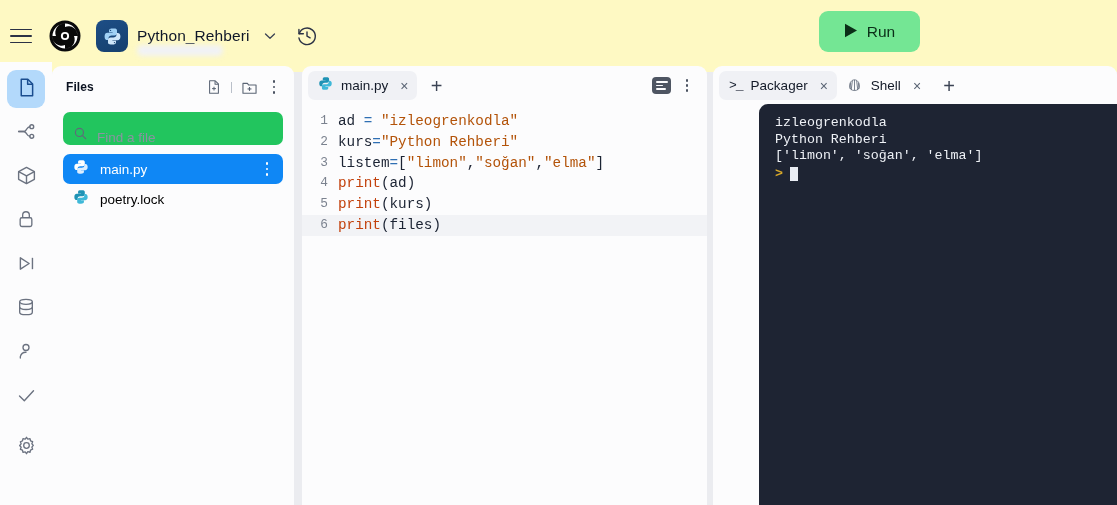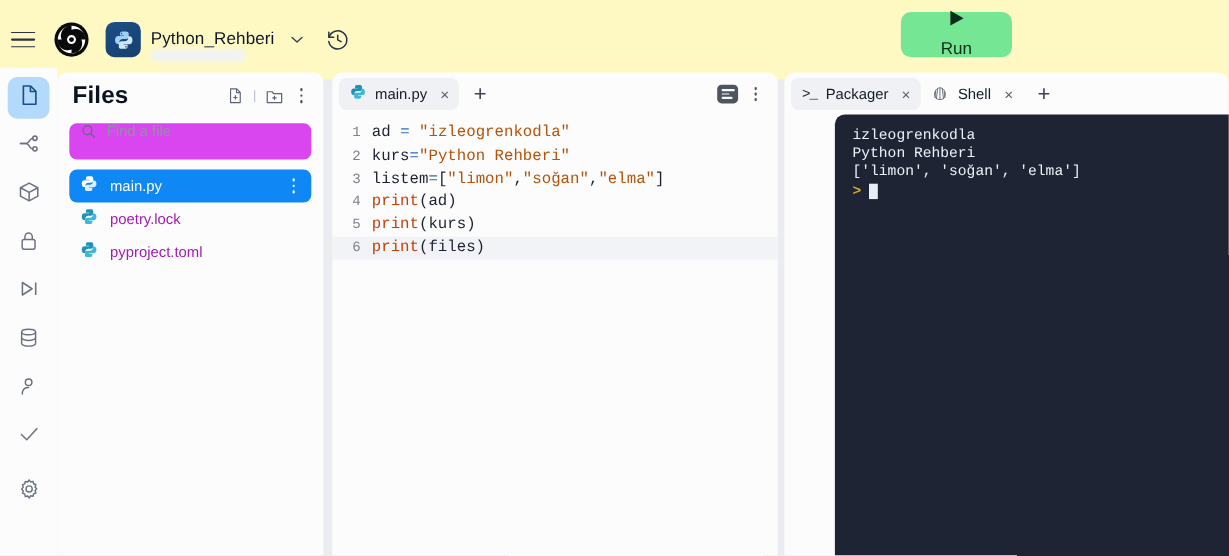--- a/index.html
+++ b/index.html
@@ -42,21 +42,20 @@
     background: #f1f2f6; border-radius: 5px; filter: blur(2.4px);
   }
   .chev { margin-left: 12px; cursor: pointer; display: flex; align-items: center; }
   .history-btn { margin-left: 18px; cursor: pointer; display: flex; align-items: center; }
   .run-btn {
     position: absolute; right: 197px; top: 11px;
     width: 101px; height: 41px; border-radius: 9px;
     background: #74e694; border: none;
     display: flex; align-items: center; justify-content: center; gap: 9px;
     cursor: pointer;
-    flex-direction: column;
   }
   .run-btn .run-label { font-size: 15.5px; color: #0b2e18; font-weight: 400; }
 
   
   .rail {
     position: absolute; left: 0; top: 62px; width: 52px; height: 443px;
     background: #fcfcfd;
     display: flex; flex-direction: column; align-items: center; padding-top: 8px;
   }
   .rail-item {
@@ -73,47 +72,47 @@
     border-radius: 9px 9px 0 0;
   }
   #files-panel { left: 52px; top: 66px; width: 242px; height: 439px; }
   #editor-panel { left: 302px; top: 66px; width: 405px; height: 439px; }
   #console-panel { left: 713px; top: 66px; width: 404px; height: 439px; }
 
   
   .files-head {
     display: flex; align-items: center; height: 42px; padding: 0 12px 0 14px;
   }
-  .files-title { font-size: 22px; font-weight: 700; color: #0b1220; letter-spacing: .1px; }
+  .files-title { font-size: 12px; font-weight: 700; color: #0b1220; letter-spacing: .1px; }
   .files-head-actions { margin-left: auto; display: flex; align-items: center; gap: 7px; }
   .ic-btn { width: 20px; height: 20px; display: flex; align-items: center; justify-content: center; cursor: pointer; color: #5a6474; }
   .sep-dot { width: 1px; height: 11px; background: #b9bfc9; }
   .kebab { width: 16px; height: 20px; display: flex; flex-direction: column; align-items: center; justify-content: center; gap: 2.6px; cursor: pointer; }
   .kebab i { display: block; width: 2.8px; height: 2.8px; border-radius: 50%; background: #4a5260; }
   .kebab.white i { background: #ffffff; }
 
   .search-wrap { padding: 4px 11px 0 11px; }
   .search-box {
-    height: 33px; background: #d946ef; border-radius: 7px;
-    display: flex; align-items: flex-start; padding: 0 10px; gap: 9px; cursor: text;
+    height: 33px; background: #22c55e; border-radius: 7px;
+    display: flex; align-items: flex-end; padding: 0 10px; gap: 9px; cursor: text;
   }
   .search-input {
     border: none; outline: none; background: transparent;
     font-size: 13.5px; color: #2b3245; width: 100%;
     font-family: "Liberation Sans", sans-serif;
   }
   .search-input::placeholder { color: #8b93a1; }
 
   .file-list { padding: 9px 11px 0 11px; }
   .file-row {
     height: 30px; border-radius: 7px; display: flex; align-items: center;
     padding: 0 8px 0 10px; gap: 11px; cursor: pointer;
   }
   .file-row.selected { background: #0f87f5; }
-  .file-row .fname { font-size: 13.5px; color: #a21caf; }
+  .file-row .fname { font-size: 13.5px; color: #000000; }
   .file-row.selected .fname { color: #ffffff; }
   .file-row .kebab-hold { margin-left: auto; }
   .group-title {
     font-size: 14.5px; font-weight: 700; color: #0b1220;
     padding: 10px 0 2px 3px;
   }
   .file-row.plain { padding-left: 10px; }
 
   
   .tabbar {
@@ -392,29 +391,20 @@
       <div class="file-row plain">
         <span>
           <svg width="16" height="16" viewBox="0 0 24 24">
             <path d="M11.9 2c-2.4 0-4.3.5-4.3 2.5v2.1h4.5v.7H5.6C3.6 7.3 2 8.6 2 11.9c0 3.3 1.4 4.6 3.4 4.6h1.6v-2.4c0-2.2 1.9-3.4 3.9-3.4h3.6c1.8 0 3.2-1.3 3.2-3V4.5C17.7 2.8 16.2 2 14.3 2h-2.4z" fill="#1f93b5"></path>
             <path d="M12.1 22c2.4 0 4.3-.5 4.3-2.5v-2.1h-4.5v-.7h6.5c2 0 3.6-1.3 3.6-4.6 0-3.3-1.4-4.6-3.4-4.6h-1.6v2.4c0 2.2-1.9 3.4-3.9 3.4H9.5c-1.8 0-3.2 1.3-3.2 3v3.2c0 1.7 1.5 2.5 3.4 2.5h2.4z" fill="#3fb8d8"></path>
           </svg>
         </span>
         <span class="fname">poetry.lock</span>
       </div>
 
-      <div class="file-row plain">
-        <span>
-          <svg width="16" height="16" viewBox="0 0 24 24">
-            <path d="M11.9 2c-2.4 0-4.3.5-4.3 2.5v2.1h4.5v.7H5.6C3.6 7.3 2 8.6 2 11.9c0 3.3 1.4 4.6 3.4 4.6h1.6v-2.4c0-2.2 1.9-3.4 3.9-3.4h3.6c1.8 0 3.2-1.3 3.2-3V4.5C17.7 2.8 16.2 2 14.3 2h-2.4z" fill="#1f93b5"></path>
-            <path d="M12.1 22c2.4 0 4.3-.5 4.3-2.5v-2.1h-4.5v-.7h6.5c2 0 3.6-1.3 3.6-4.6 0-3.3-1.4-4.6-3.4-4.6h-1.6v2.4c0 2.2-1.9 3.4-3.9 3.4H9.5c-1.8 0-3.2 1.3-3.2 3v3.2c0 1.7 1.5 2.5 3.4 2.5h2.4z" fill="#3fb8d8"></path>
-          </svg>
-        </span>
-        <span class="fname">pyproject.toml</span>
-      </div>
     </div>
   </div>
 
   <div class="panel" id="editor-panel">
     <div class="tabbar">
       <div class="tab active">
         <span>
           <svg width="15" height="15" viewBox="0 0 24 24">
             <path d="M11.9 2c-2.4 0-4.3.5-4.3 2.5v2.1h4.5v.7H5.6C3.6 7.3 2 8.6 2 11.9c0 3.3 1.4 4.6 3.4 4.6h1.6v-2.4c0-2.2 1.9-3.4 3.9-3.4h3.6c1.8 0 3.2-1.3 3.2-3V4.5C17.7 2.8 16.2 2 14.3 2h-2.4z" fill="#1f93b5"></path>
             <path d="M12.1 22c2.4 0 4.3-.5 4.3-2.5v-2.1h-4.5v-.7h6.5c2 0 3.6-1.3 3.6-4.6 0-3.3-1.4-4.6-3.4-4.6h-1.6v2.4c0 2.2-1.9 3.4-3.9 3.4H9.5c-1.8 0-3.2 1.3-3.2 3v3.2c0 1.7 1.5 2.5 3.4 2.5h2.4z" fill="#3fb8d8"></path>

